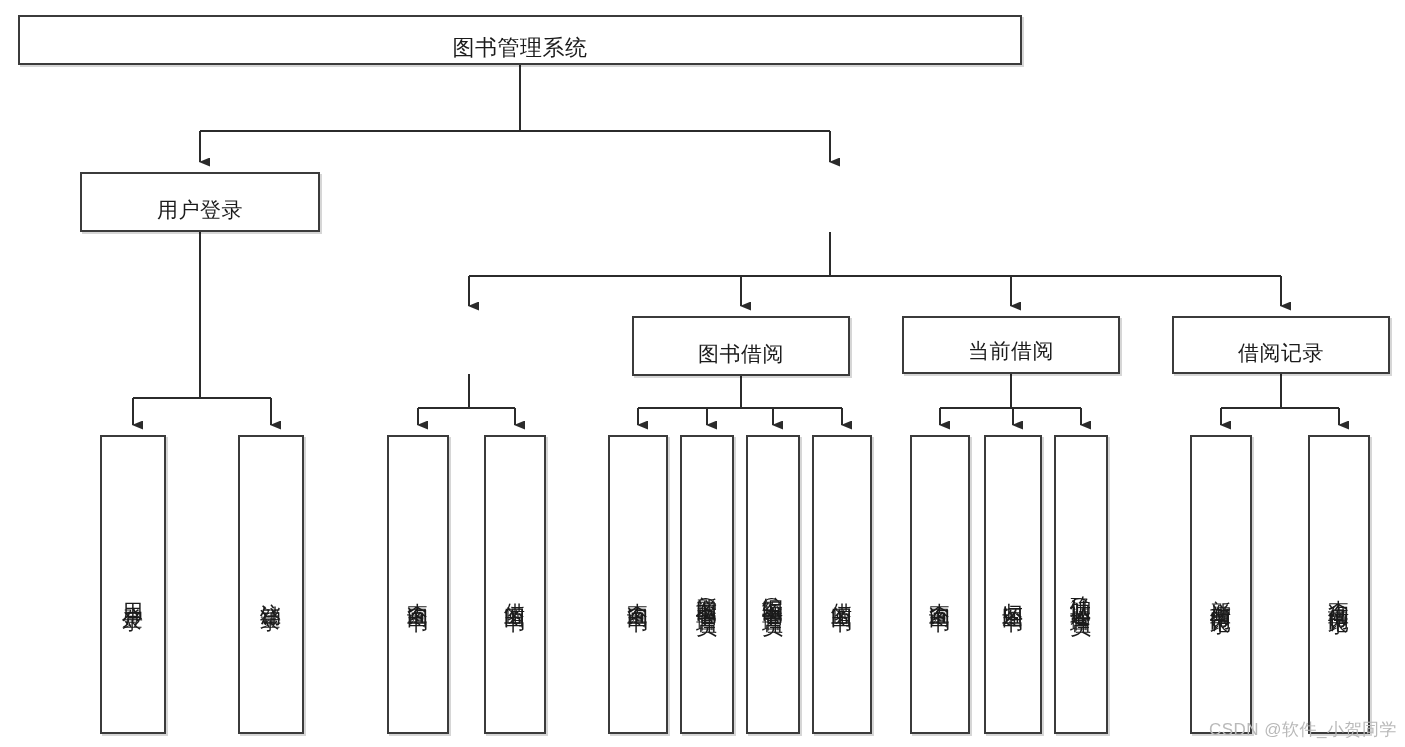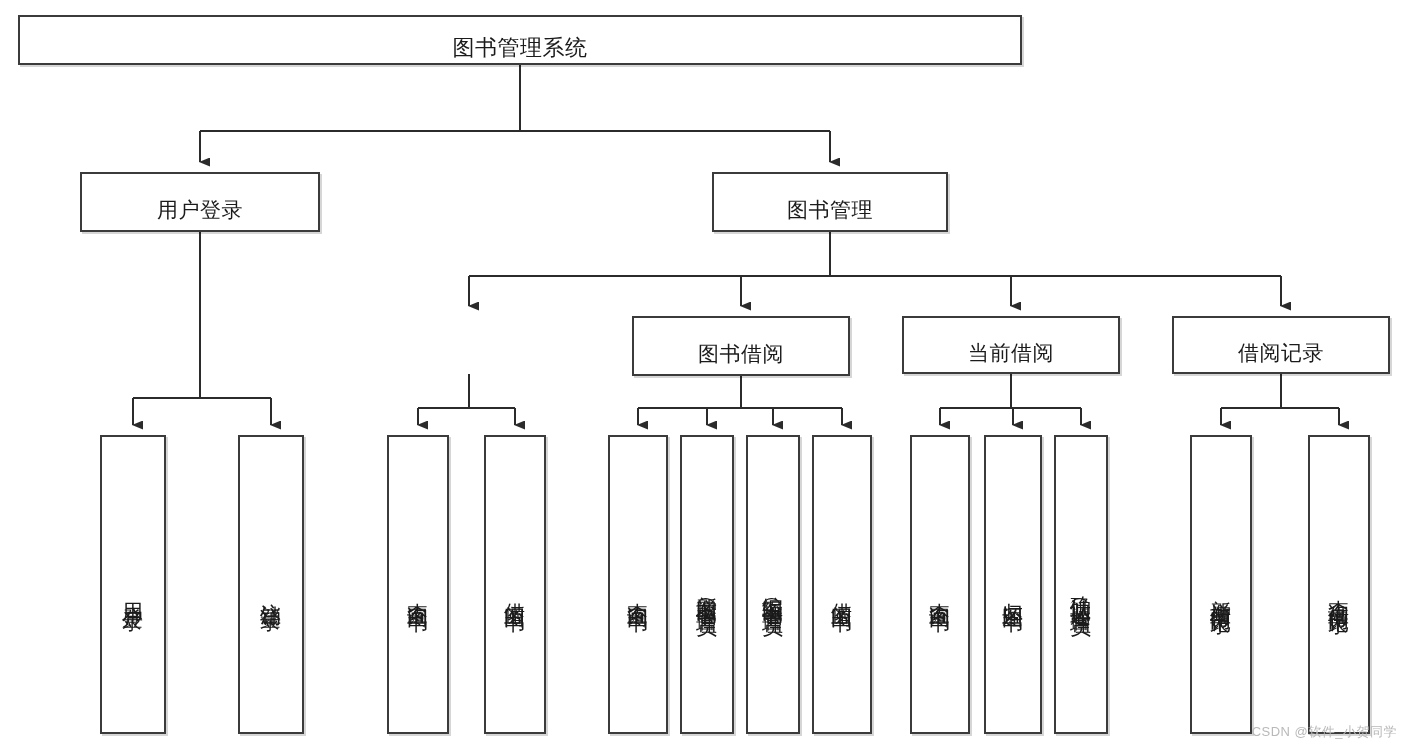--- a/index.html
+++ b/index.html
@@ -64,21 +64,21 @@
     text-orientation: upright;
     font-size: 21px;
     line-height: 1.0;
     letter-spacing: 3px;
     max-height: 100%;
   }
   .watermark {
     position: absolute;
     right: 8px;
     bottom: 6px;
-    font-size: 13px;
+    font-size: 17px;
     color: #b9b9b9;
     letter-spacing: 0.5px;
     z-index: 3;
     white-space: nowrap;
     user-select: none;
   }
 </style>
 </head>
 <body>
 
@@ -134,28 +134,25 @@
     </g>
   </svg>
 
   <div class="node horiz root" style="left: 18px; top: 15px; width: 1004px; height: 50px;">
     <span class="label">图书管理系统</span>
   </div>
 
   <div class="node horiz" style="left: 80px; top: 172px; width: 240px; height: 60px;">
     <span class="label">用户登录</span>
   </div>
-  <div class="node horiz" style="left: 712px; top: 172px; width: 236px; height: 60px;">
-    <span class="label">图书管理</span>
-  </div>
 
   <div class="node horiz" style="left: 632px; top: 316px; width: 218px; height: 60px;">
     <span class="label">图书借阅</span>
   </div>
-  <div class="node horiz" style="left: 902px; top: 316px; width: 218px; height: 58px;">
+  <div class="node horiz" style="left: 902px; top: 316px; width: 218px; height: 58px; font-family: Liberation Mono, monospace;">
     <span class="label">当前借阅</span>
   </div>
   <div class="node horiz" style="left: 1172px; top: 316px; width: 218px; height: 58px;">
     <span class="label">借阅记录</span>
   </div>
 
   <div class="node vert" style="left: 100px; top: 435px; width: 66px; height: 299px;">
     <span class="label">用户登录</span>
   </div>
   <div class="node vert" style="left: 238px; top: 435px; width: 66px; height: 299px;">

